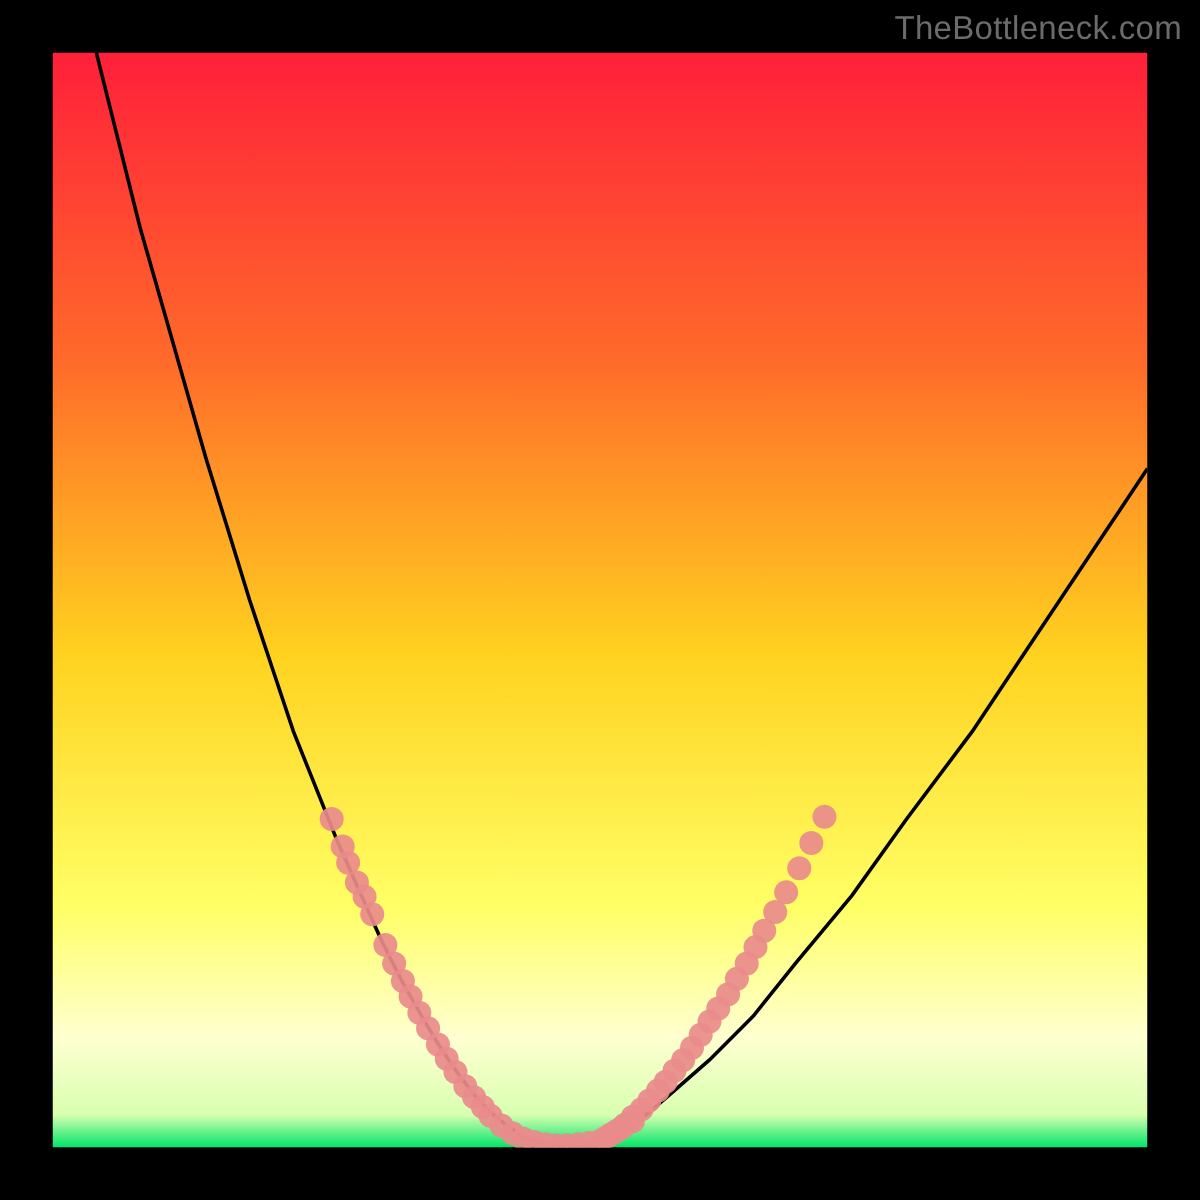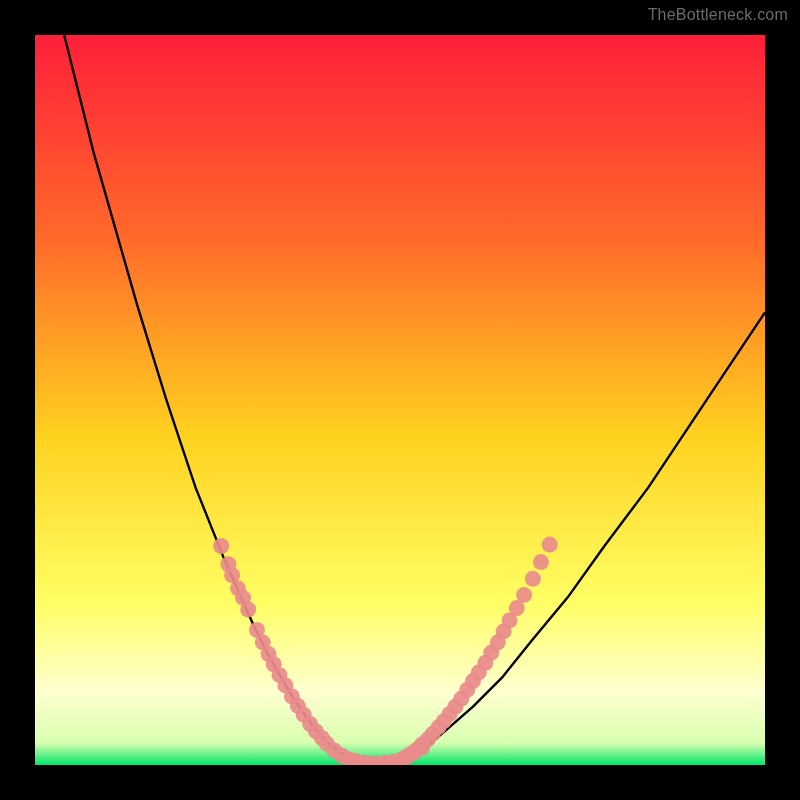--- a/index.html
+++ b/index.html
@@ -24,21 +24,21 @@
     left: 0;
     top: 0;
     width: 730px;
     height: 730px;
   }
   .watermark {
     position: absolute;
     top: 6px;
     right: 12px;
     color: #6b6b6b;
-    font-size: 16px;
+    font-size: 22px;
     font-weight: 500;
     letter-spacing: 0.2px;
     text-align: right;
   }
 </style>
 </head>
 <body>
 
 <div class="watermark">TheBottleneck.com</div>
 

